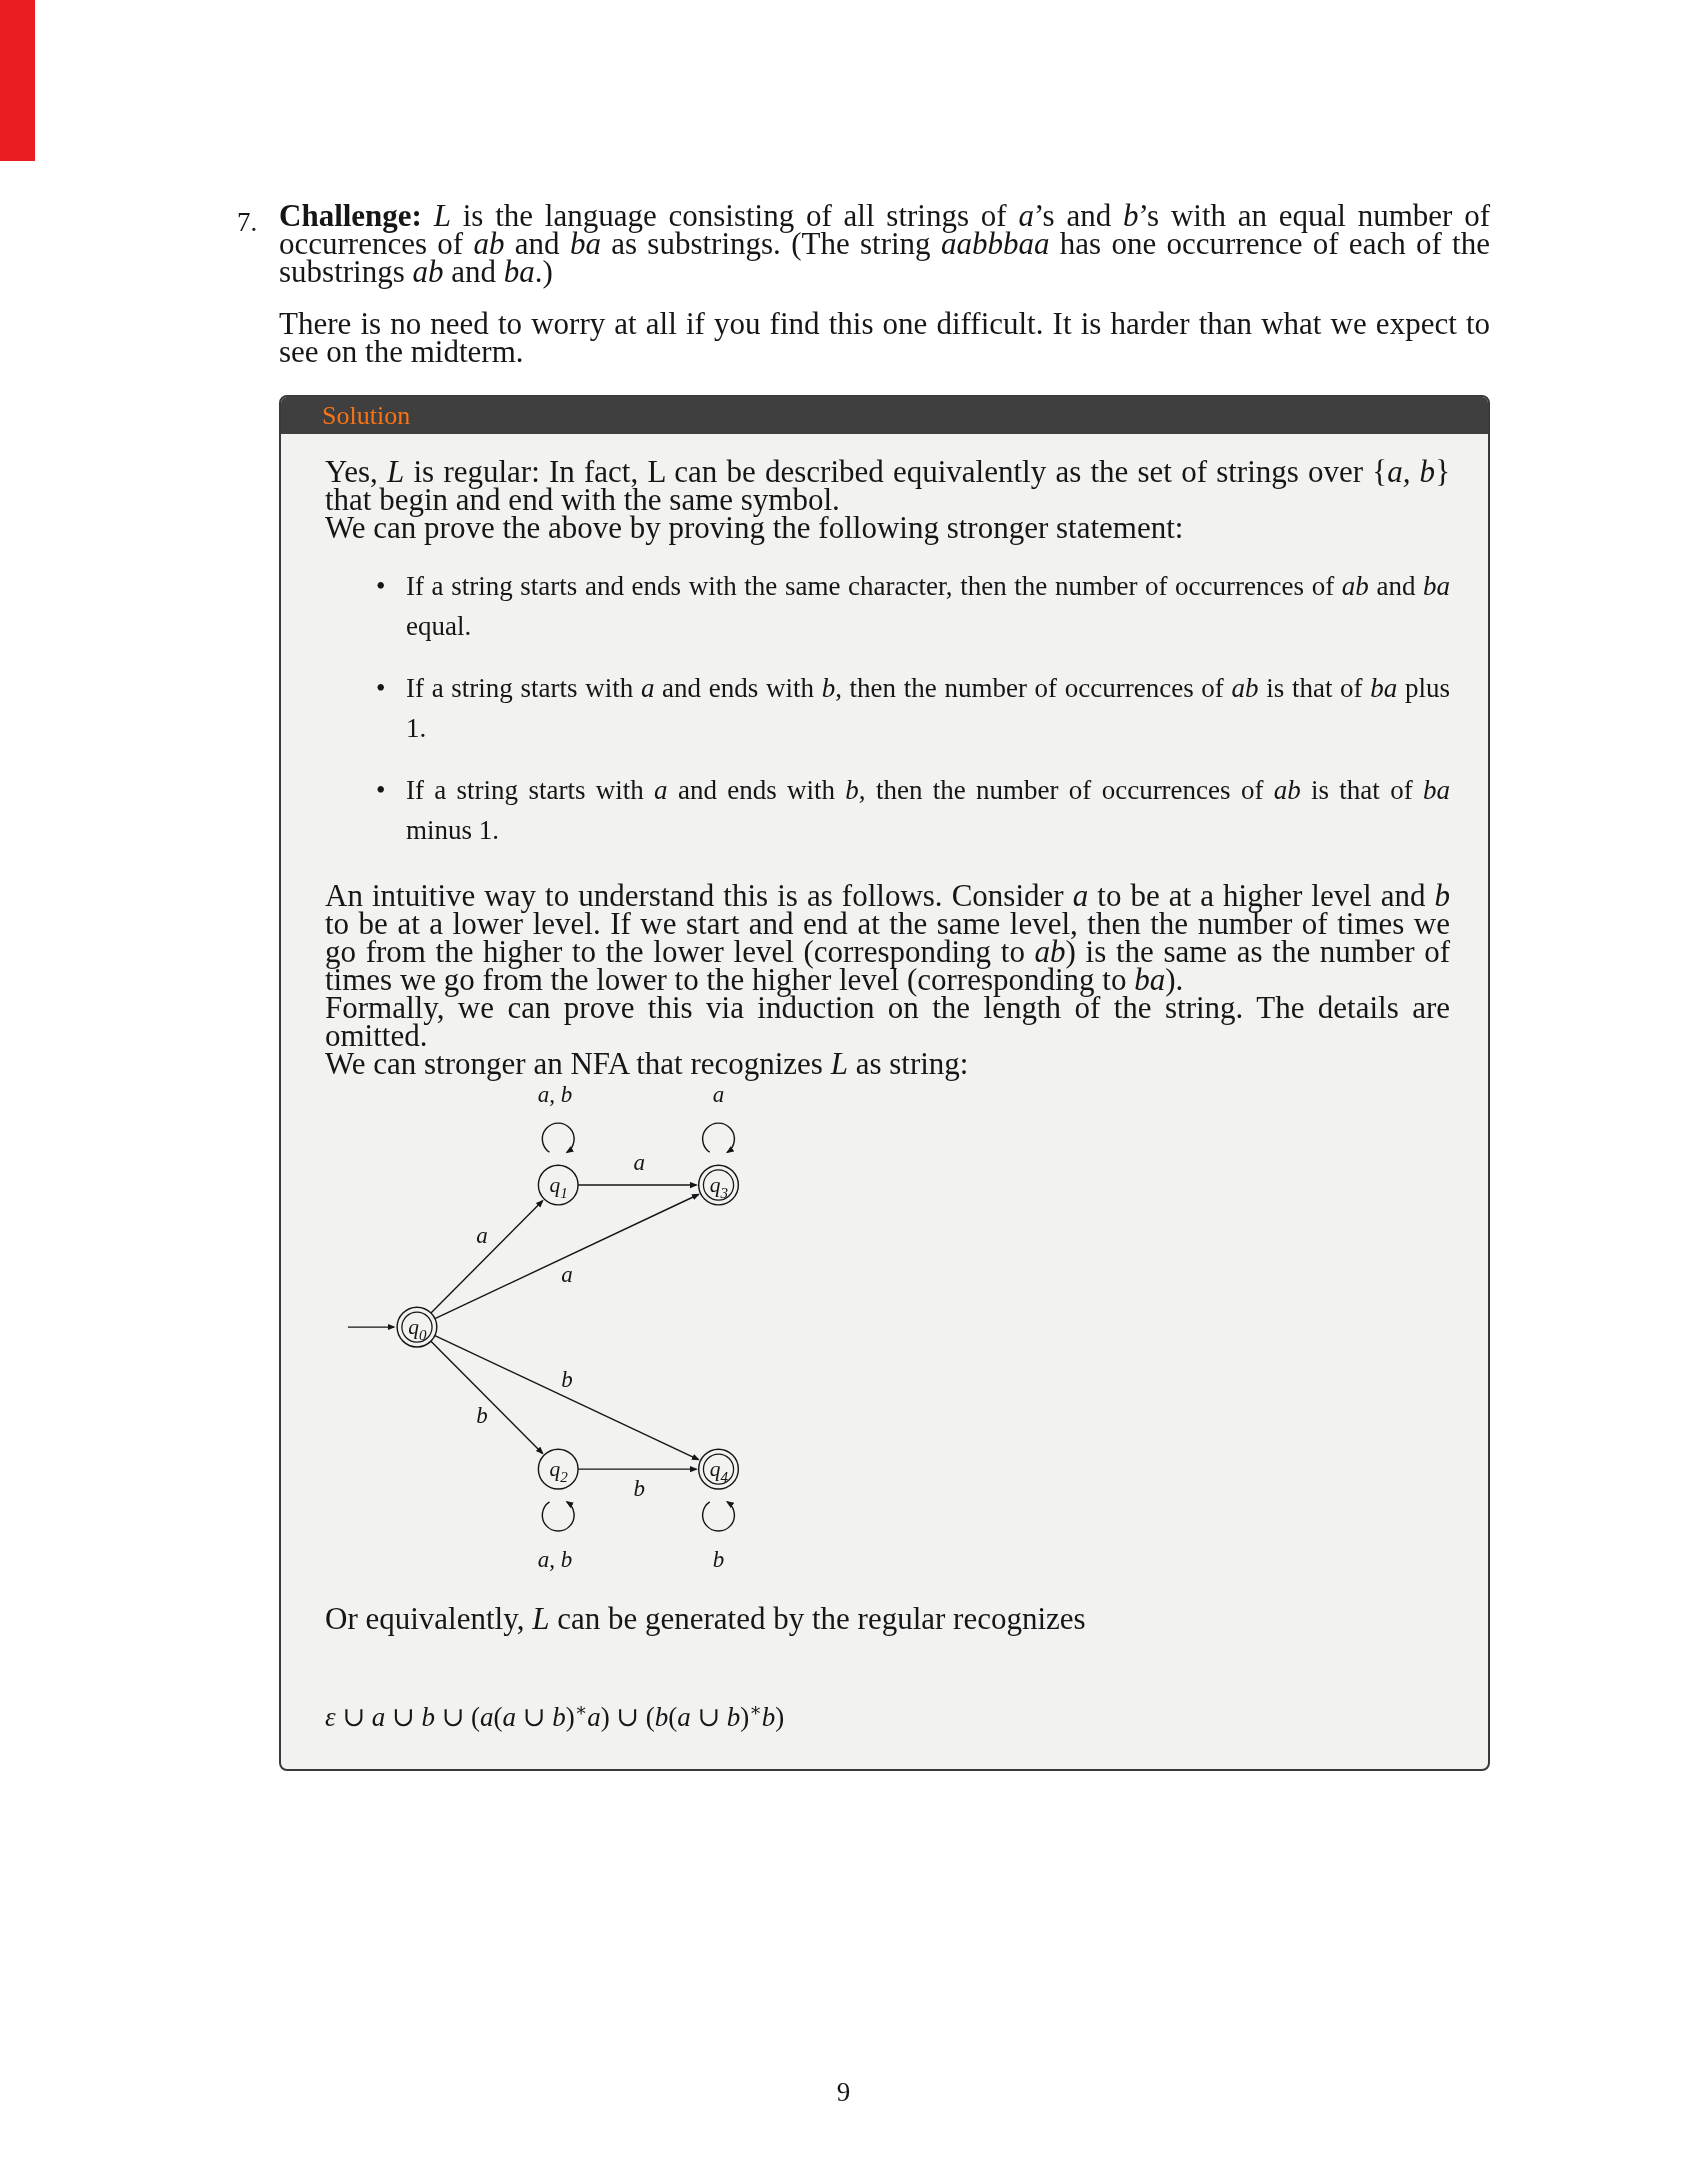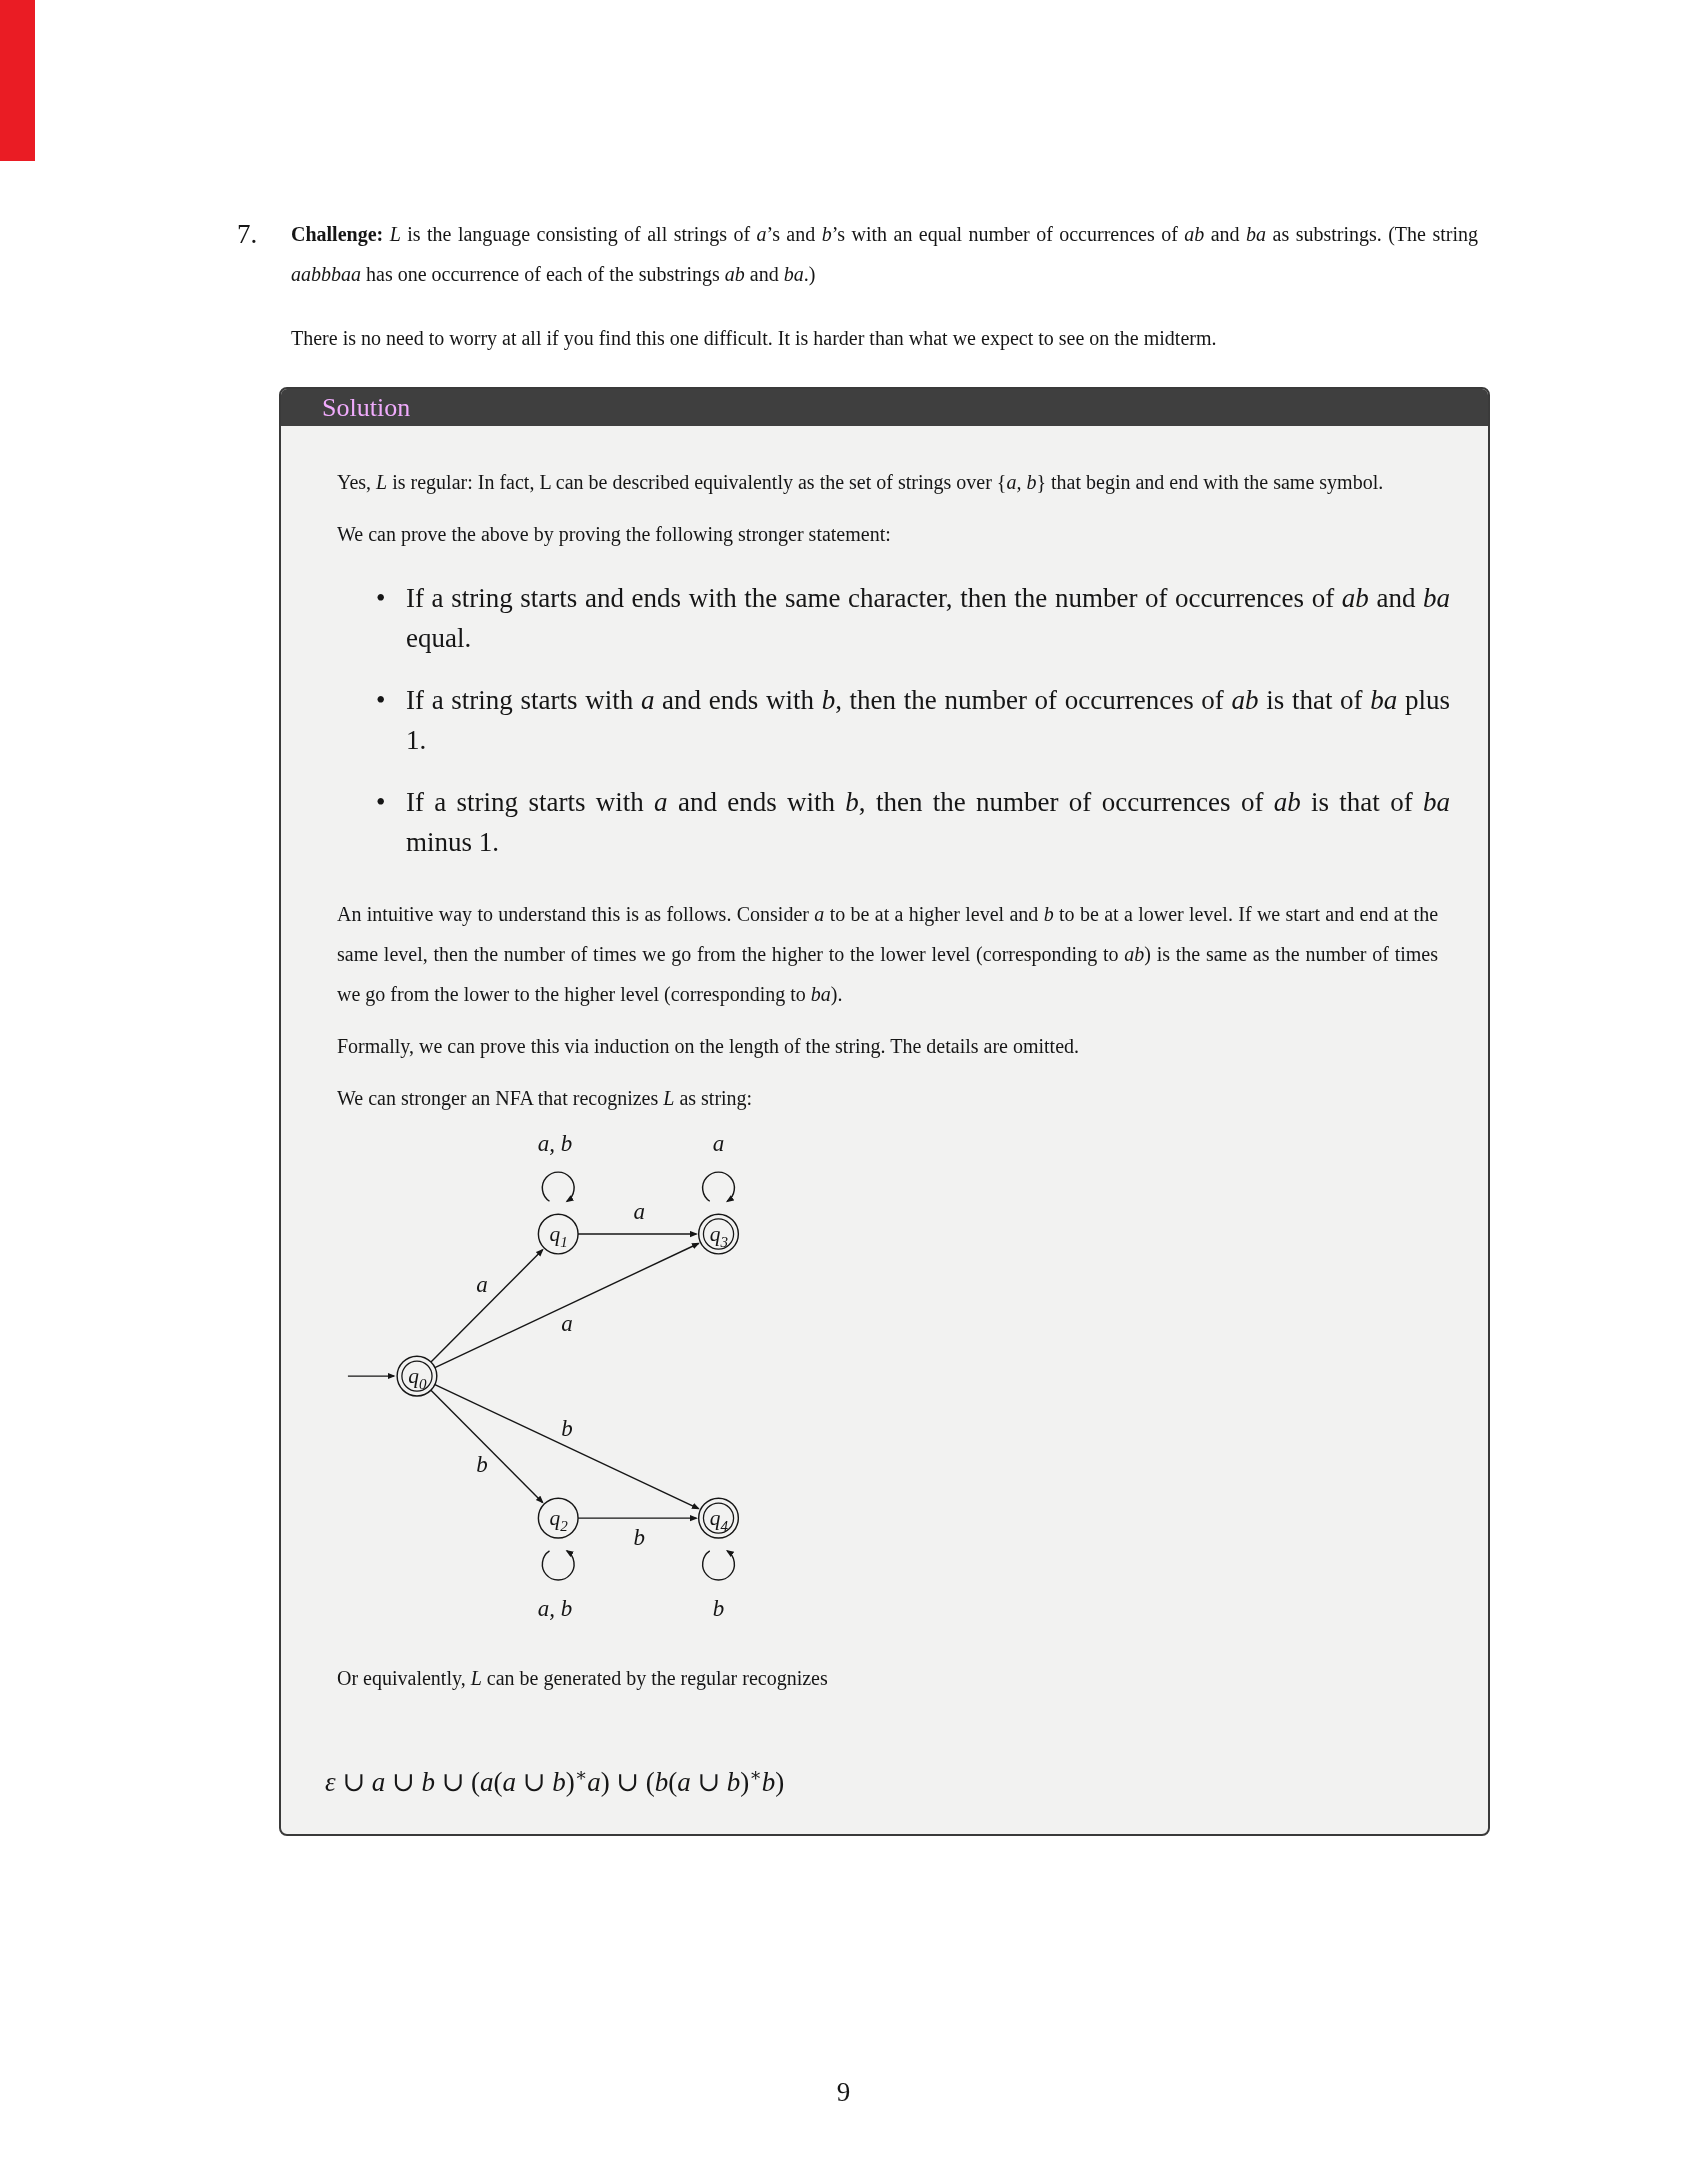--- a/index.html
+++ b/index.html
@@ -15,42 +15,42 @@
     position:absolute; left:0; top:0;
     width:35px; height:161px;
     background:#ea1c24;
   }
   .content {
     position:absolute;
     left:279px; top:202px;
     width:1211px;
   }
   .para {
-    margin:12px;
-    font-size:20px;
-    line-height:40px;
+    margin:0;
+    font-size:31px;
+    line-height:28px;
     text-align:justify;
   }
   .problem { position:relative; }
   .item-number {
     position:absolute; left:-42px; top:0;
     font-size:27px; line-height:40px;
   }
   .note { margin-top:24px; }
 
   .solution-box {
     margin-top:29px;
     border:2px solid #3a3a3a;
     border-radius:8px;
     background:#f2f2f1;
     overflow:hidden;
   }
   .solution-header {
     background:#3f3f3f;
-    color:#f0abfc;
+    color:#f97316;
     font-size:26px;
     height:37px;
     line-height:37px;
     padding-left:41px;
   }
   .solution-body {
     padding:24px 38px 32px 44px;
   }
   .bullets {
     list-style:none;

